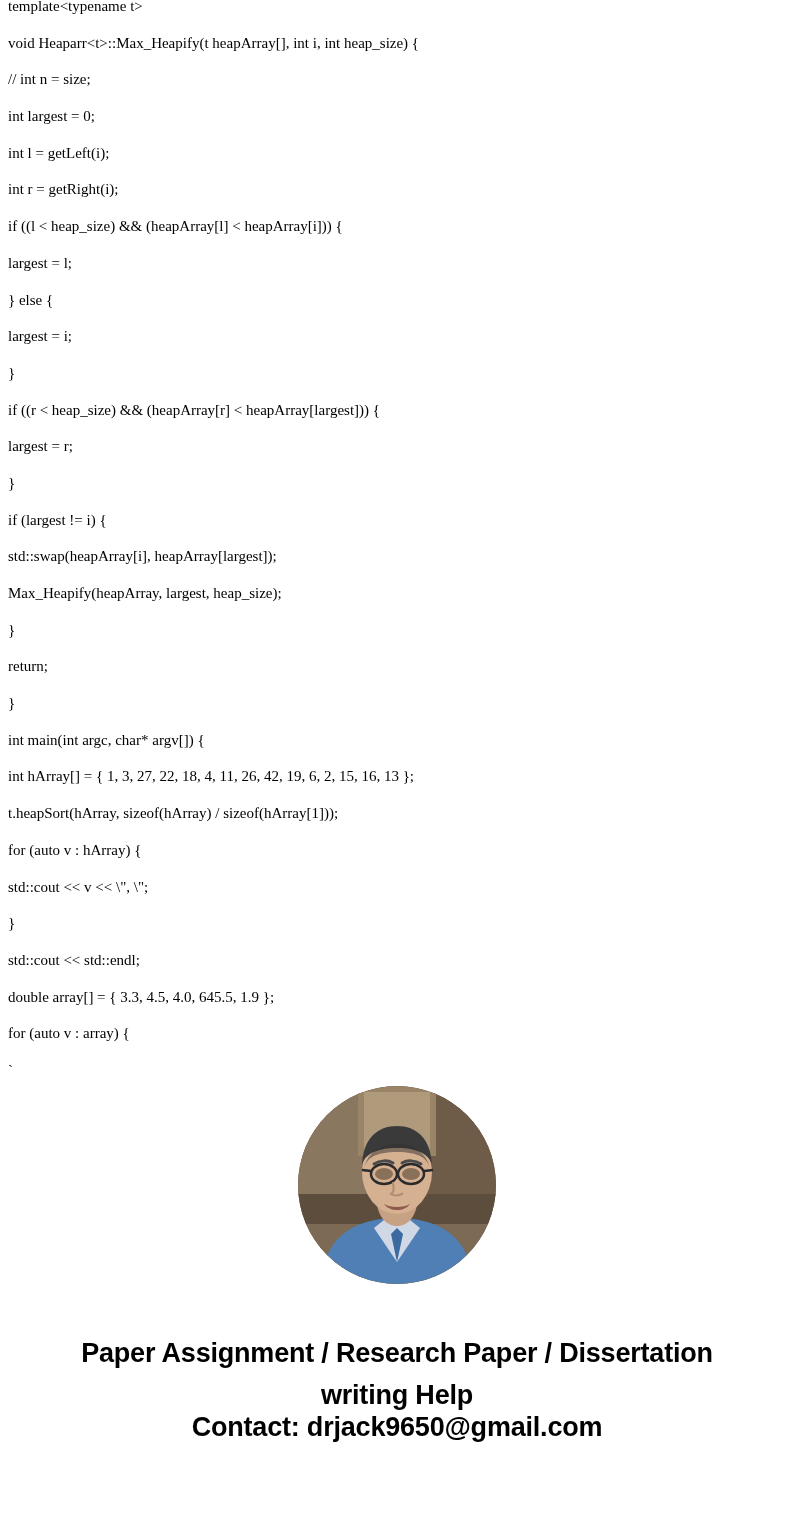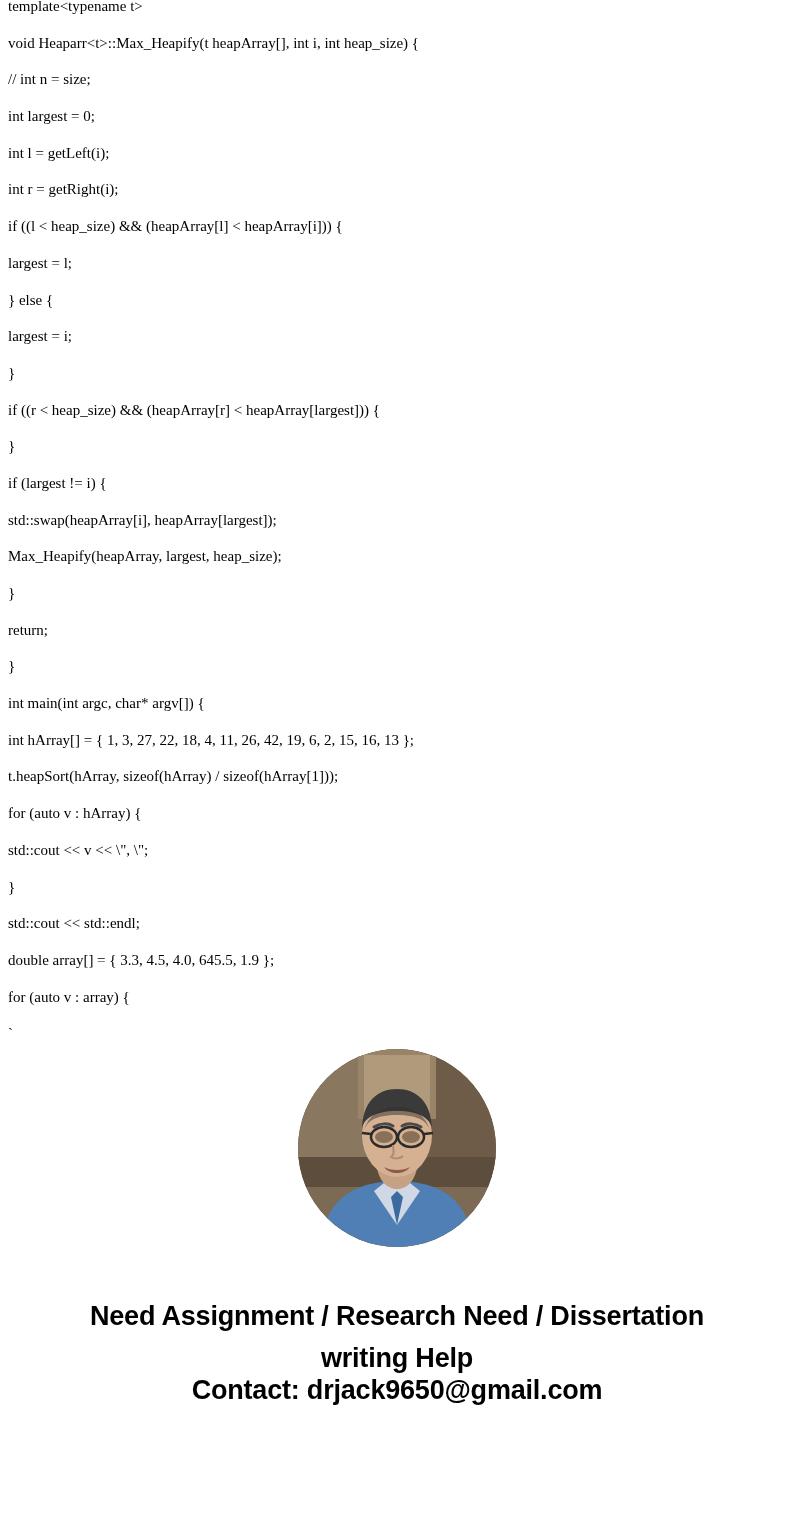--- a/index.html
+++ b/index.html
@@ -82,20 +82,21 @@
     <p class="code-line">// int n = size;</p>
     <p class="code-line">int largest = 0;</p>
     <p class="code-line">int l = getLeft(i);</p>
     <p class="code-line">int r = getRight(i);</p>
     <p class="code-line">if ((l &lt; heap_size) &amp;&amp; (heapArray[l] &lt; heapArray[i])) {</p>
     <p class="code-line">largest = l;</p>
     <p class="code-line">} else {</p>
     <p class="code-line">largest = i;</p>
     <p class="code-line">}</p>
     <p class="code-line">if ((r &lt; heap_size) &amp;&amp; (heapArray[r] &lt; heapArray[largest])) {</p>
+    <p class="code-line">largest = r;</p>
     <p class="code-line">}</p>
     <p class="code-line">if (largest != i) {</p>
     <p class="code-line">std::swap(heapArray[i], heapArray[largest]);</p>
     <p class="code-line">Max_Heapify(heapArray, largest, heap_size);</p>
     <p class="code-line">}</p>
     <p class="code-line">return;</p>
     <p class="code-line">}</p>
     <p class="code-line">int main(int argc, char* argv[]) {</p>
     <p class="code-line">int hArray[] = { 1, 3, 27, 22, 18, 4, 11, 26, 42, 19, 6, 2, 15, 16, 13 };</p>
     <p class="code-line">t.heapSort(hArray, sizeof(hArray) / sizeof(hArray[1]));</p>
@@ -140,18 +141,18 @@
           <path d="M76 78 C82 74 90 74 95 77" stroke="#4a4a4a" stroke-width="3" fill="none" stroke-linecap="round"></path>
           <path d="M104 77 C109 74 117 74 123 78" stroke="#4a4a4a" stroke-width="3" fill="none" stroke-linecap="round"></path>
           <path d="M95 96 C96 104 96 106 93 108 C96 110 102 110 105 107" stroke="#b08b6e" stroke-width="2" fill="none"></path>
           <path d="M86 118 C92 122 106 122 112 118 C106 126 92 126 86 118 Z" fill="#8d5a4c"></path>
         </g>
       </svg>
     </div>
   </div>
 
   <div class="promo">
-    <div>Need Assignment / Research Need / Dissertation</div>
+    <div>Paper Assignment / Research Paper / Dissertation</div>
     <div class="promo-line-2">writing Help</div>
     <div class="promo-contact">Contact: drjack9650@gmail.com</div>
   </div>
 
 </div>
 
 </body></html>

